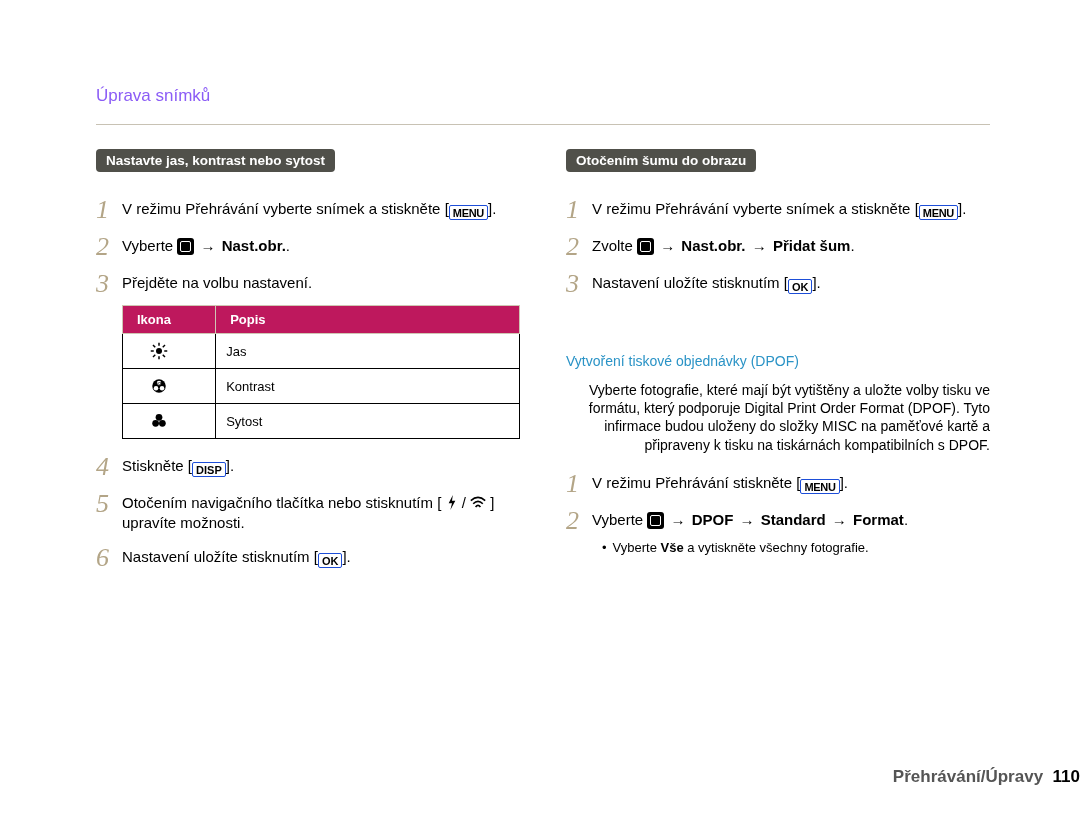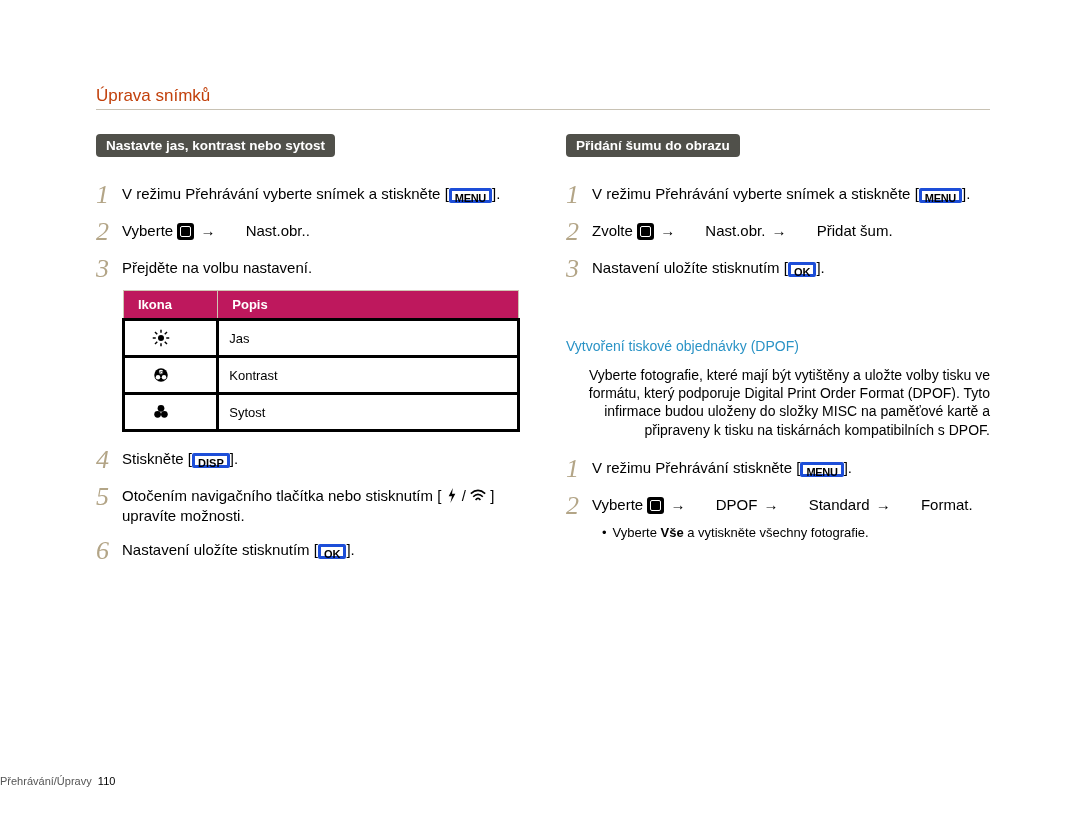--- a/index.html
+++ b/index.html
@@ -13,22 +13,22 @@
   }
   .page {
     position: relative;
     width: 1080px;
     height: 815px;
     box-sizing: border-box;
     padding: 86px 90px 0 96px;
   }
   .header {
     font-size: 17px;
-    color: #c2410c;
-    margin-bottom: 3px;
+    color: #8b5cf6;
+    margin-bottom: 18px;
   }
   .divider {
     border-bottom: 1px solid #c8c2b4;
     width: 100%;
     margin-bottom: 24px;
   }
   .columns {
     display: flex;
     gap: 46px;
   }
@@ -61,25 +61,25 @@
     width: 26px;
     text-align: left;
     flex-shrink: 0;
     padding-top: 1px;
   }
   .step-body {
     font-size: 15px;
     line-height: 1.35;
     padding-top: 3px;
   }
-  .step-body .bold { font-weight: normal; margin-left: 24px; }
+  .step-body .bold { font-weight: bold; }
   .glyph {
     display: inline-block;
     vertical-align: -3px;
-    border: 3px solid #1d4ed8;
+    border: 1px solid #1d4ed8;
     border-radius: 2px;
     font-size: 11px;
     font-weight: bold;
     line-height: 15px;
     height: 15px;
     padding: 0 3px;
     text-align: center;
     box-sizing: border-box;
   }
   .glyph-menu { letter-spacing: -0.3px; }
@@ -106,21 +106,21 @@
   }
   table.icon-table th {
     background: #be185d;
     color: #fff;
     font-weight: bold;
     text-align: left;
     padding: 6px 14px;
     border: 1px solid #cfc6b3;
   }
   table.icon-table td {
-    border: 3px solid #000000;
+    border: 1px solid #000000;
     padding: 8px 30px 8px 10px;
   }
   .icon-cell { text-align:center; width:60px; }
   .section-title {
     color: #2a93c6;
     font-size: 14px;
     margin-top: 56px;
     margin-bottom: 12px;
     font-weight: normal;
   }
@@ -134,23 +134,24 @@
     font-size: 13px;
     margin-left: 36px;
     margin-top: 4px;
   }
   .sub-bullet .dot { padding-right:6px; }
   .footer {
     position: absolute;
     bottom: 28px;
     left: 0;
     width: 100%;
-    text-align: left;
-    font-size: 11px;
+    text-align: right;
+    font-size: 17px;
     color: #555;
+    font-weight: bold;
   }
   .footer .pg { color:#000; }
   
   svg { display:inline-block; vertical-align:middle; }
 </style>
 </head>
 <body>
 
 <div class="page">
 
@@ -256,21 +257,21 @@
 
       <div class="step">
         <div class="step-num">6</div>
         <div class="step-body">
           <span>Nastavení uložíte stisknutím [</span><span class="glyph">OK</span><span>].</span>
         </div>
       </div>
     </div>
 
     <div class="col">
-      <div class="pill">Přidání šumu do obrazu</div>
+      <div class="pill">Otočením šumu do obrazu</div>
 
       <div class="step">
         <div class="step-num">1</div>
         <div class="step-body">
           <span>V režimu Přehrávání vyberte snímek a stiskněte [</span><span class="glyph glyph-menu">MENU</span><span>].</span>
         </div>
       </div>
 
       <div class="step">
         <div class="step-num">2</div>

